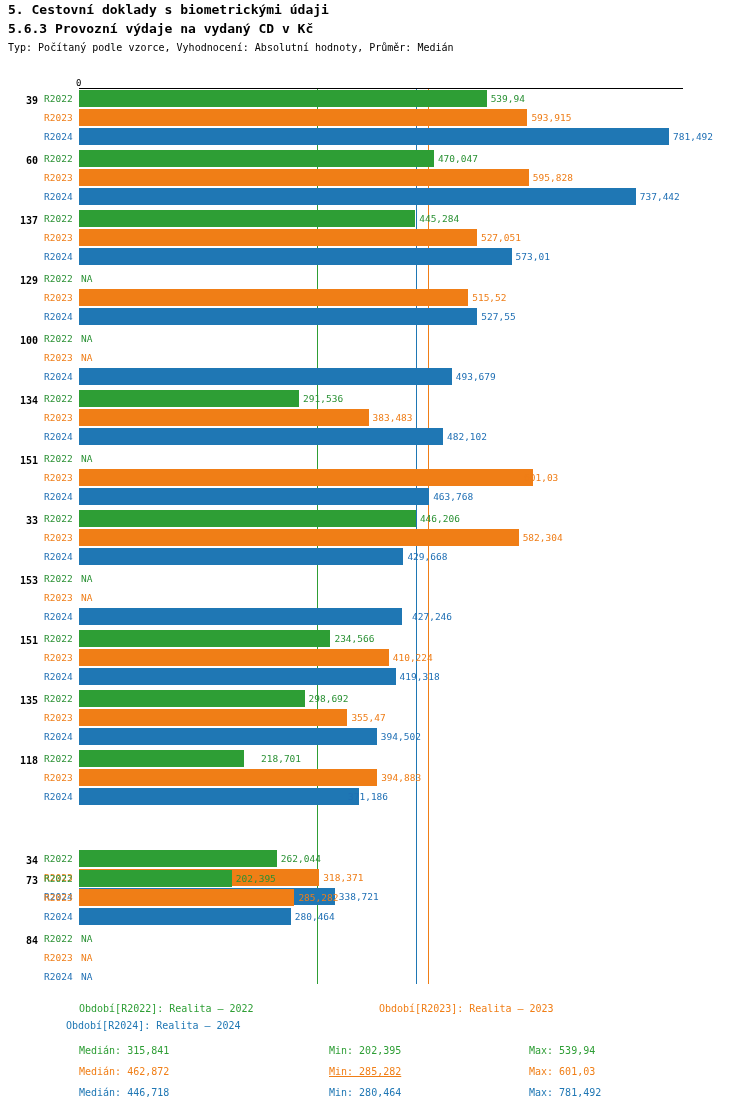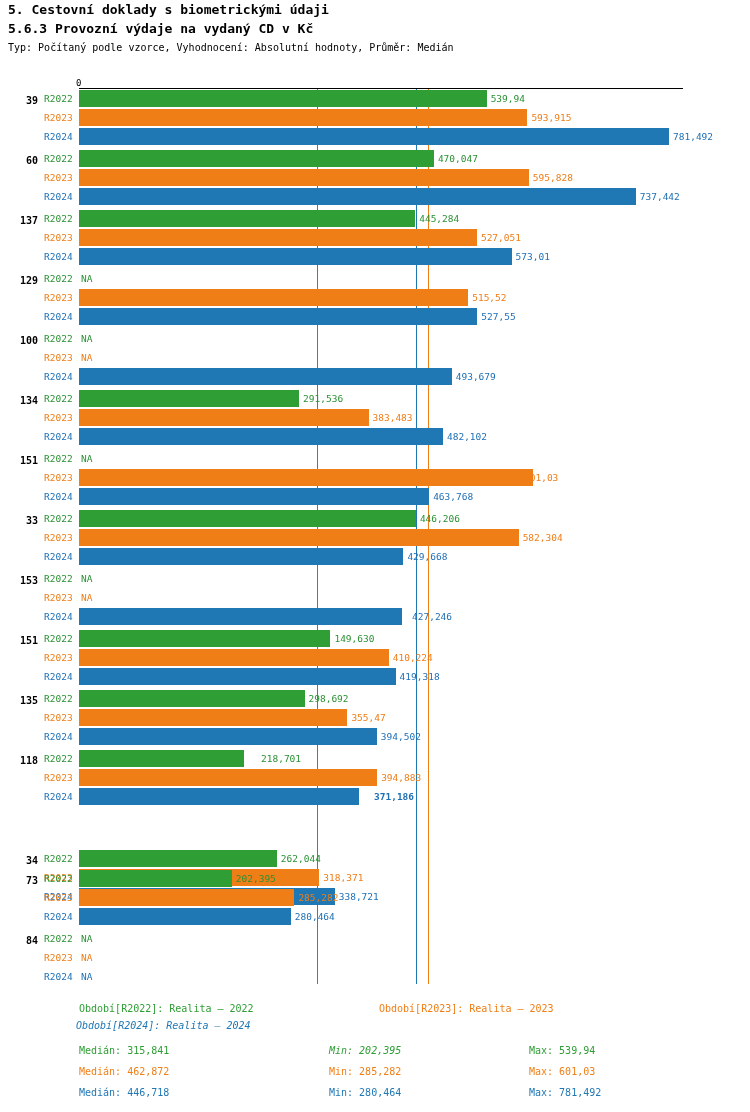--- a/index.html
+++ b/index.html
@@ -240,21 +240,21 @@
         <div class="rlabel c2024">R2024</div>
         <div class="bar b2024" style="width: 322.571px;"></div>
         <div class="vlabel c2024" style="left: 368px;">427,246</div>
       </div>
     </div>
     <div class="group" style="top: 551px;">
       <div class="glabel">151</div>
       <div class="row" style="top: 0px;">
         <div class="rlabel c2022">R2022</div>
         <div class="bar b2022" style="width: 251.407px;"></div>
-        <div class="vlabel c2022" style="left: 290.407px;">149,630</div>
+        <div class="vlabel c2022" style="left: 290.407px;">234,566</div>
       </div>
       <div class="row" style="top: 19px;">
         <div class="rlabel c2023">R2023</div>
         <div class="bar b2023" style="width: 309.719px;"></div>
         <div class="vlabel c2023" style="left: 348.719px;">410,224</div>
       </div>
       <div class="row" style="top: 38px;">
         <div class="rlabel c2024">R2024</div>
         <div class="bar b2024" style="width: 316.585px;"></div>
         <div class="vlabel c2024" style="left: 355.585px;">419,318</div>
@@ -286,21 +286,21 @@
         <div class="vlabel c2022" style="left: 217px;">218,701</div>
       </div>
       <div class="row" style="top: 19px;">
         <div class="rlabel c2023">R2023</div>
         <div class="bar b2023" style="width: 298.137px;"></div>
         <div class="vlabel c2023" style="left: 337.137px;">394,883</div>
       </div>
       <div class="row" style="top: 38px;">
         <div class="rlabel c2024">R2024</div>
         <div class="bar b2024" style="width: 280.245px;"></div>
-        <div class="vlabel c2024" style="left: 330px; font-weight: bold;">371,186</div>
+        <div class="vlabel c2024" style="left: 304px;">371,186</div>
       </div>
     </div>
     <div class="group" style="top: 731px; margin-top: 40px;">
       <div class="glabel">34</div>
       <div class="row" style="top: 0px;">
         <div class="rlabel c2022">R2022</div>
         <div class="bar b2022" style="width: 197.843px;"></div>
         <div class="vlabel c2022" style="left: 236.843px;">262,044</div>
       </div>
       <div class="row" style="top: 19px;">
@@ -345,25 +345,25 @@
       <div class="row" style="top: 38px;">
         <div class="rlabel c2024">R2024</div>
         <div class="na c2024">NA</div>
       </div>
     </div>
   </div>
 
 <div class="legend" id="legend">
     <div class="lg" style="left: 79px; top: 0px; color: rgb(46, 158, 53);">Období[R2022]: Realita – 2022</div>
     <div class="lg" style="left: 379px; top: 0px; color: rgb(240, 126, 22);">Období[R2023]: Realita – 2023</div>
-    <div class="lg" style="left: 76px; top: 17px; color: rgb(31, 119, 180); font-style: italic;">Období[R2024]: Realita – 2024</div>
+    <div class="lg" style="left: 66px; top: 17px; color: rgb(31, 119, 180);">Období[R2024]: Realita – 2024</div>
   </div>
 <div class="stats" id="stats">
     <div class="st" style="left: 79px; top: 0px; color: rgb(46, 158, 53);">Medián: 315,841</div>
-    <div class="st" style="left: 329px; top: 0px; color: rgb(46, 158, 53); font-style: italic;">Min: 202,395</div>
+    <div class="st" style="left: 329px; top: 0px; color: rgb(46, 158, 53);">Min: 202,395</div>
     <div class="st" style="left: 529px; top: 0px; color: rgb(46, 158, 53);">Max: 539,94</div>
     <div class="st" style="left: 79px; top: 21px; color: rgb(240, 126, 22);">Medián: 462,872</div>
-    <div class="st" style="left: 329px; top: 21px; color: rgb(240, 126, 22);">Min: 285,282</div>
+    <div class="st" style="left: 329px; top: 21px; color: rgb(240, 126, 22); text-decoration: underline;">Min: 285,282</div>
     <div class="st" style="left: 529px; top: 21px; color: rgb(240, 126, 22);">Max: 601,03</div>
     <div class="st" style="left: 79px; top: 42px; color: rgb(31, 119, 180);">Medián: 446,718</div>
     <div class="st" style="left: 329px; top: 42px; color: rgb(31, 119, 180);">Min: 280,464</div>
     <div class="st" style="left: 529px; top: 42px; color: rgb(31, 119, 180);">Max: 781,492</div>
   </div>
 
 </body></html>

